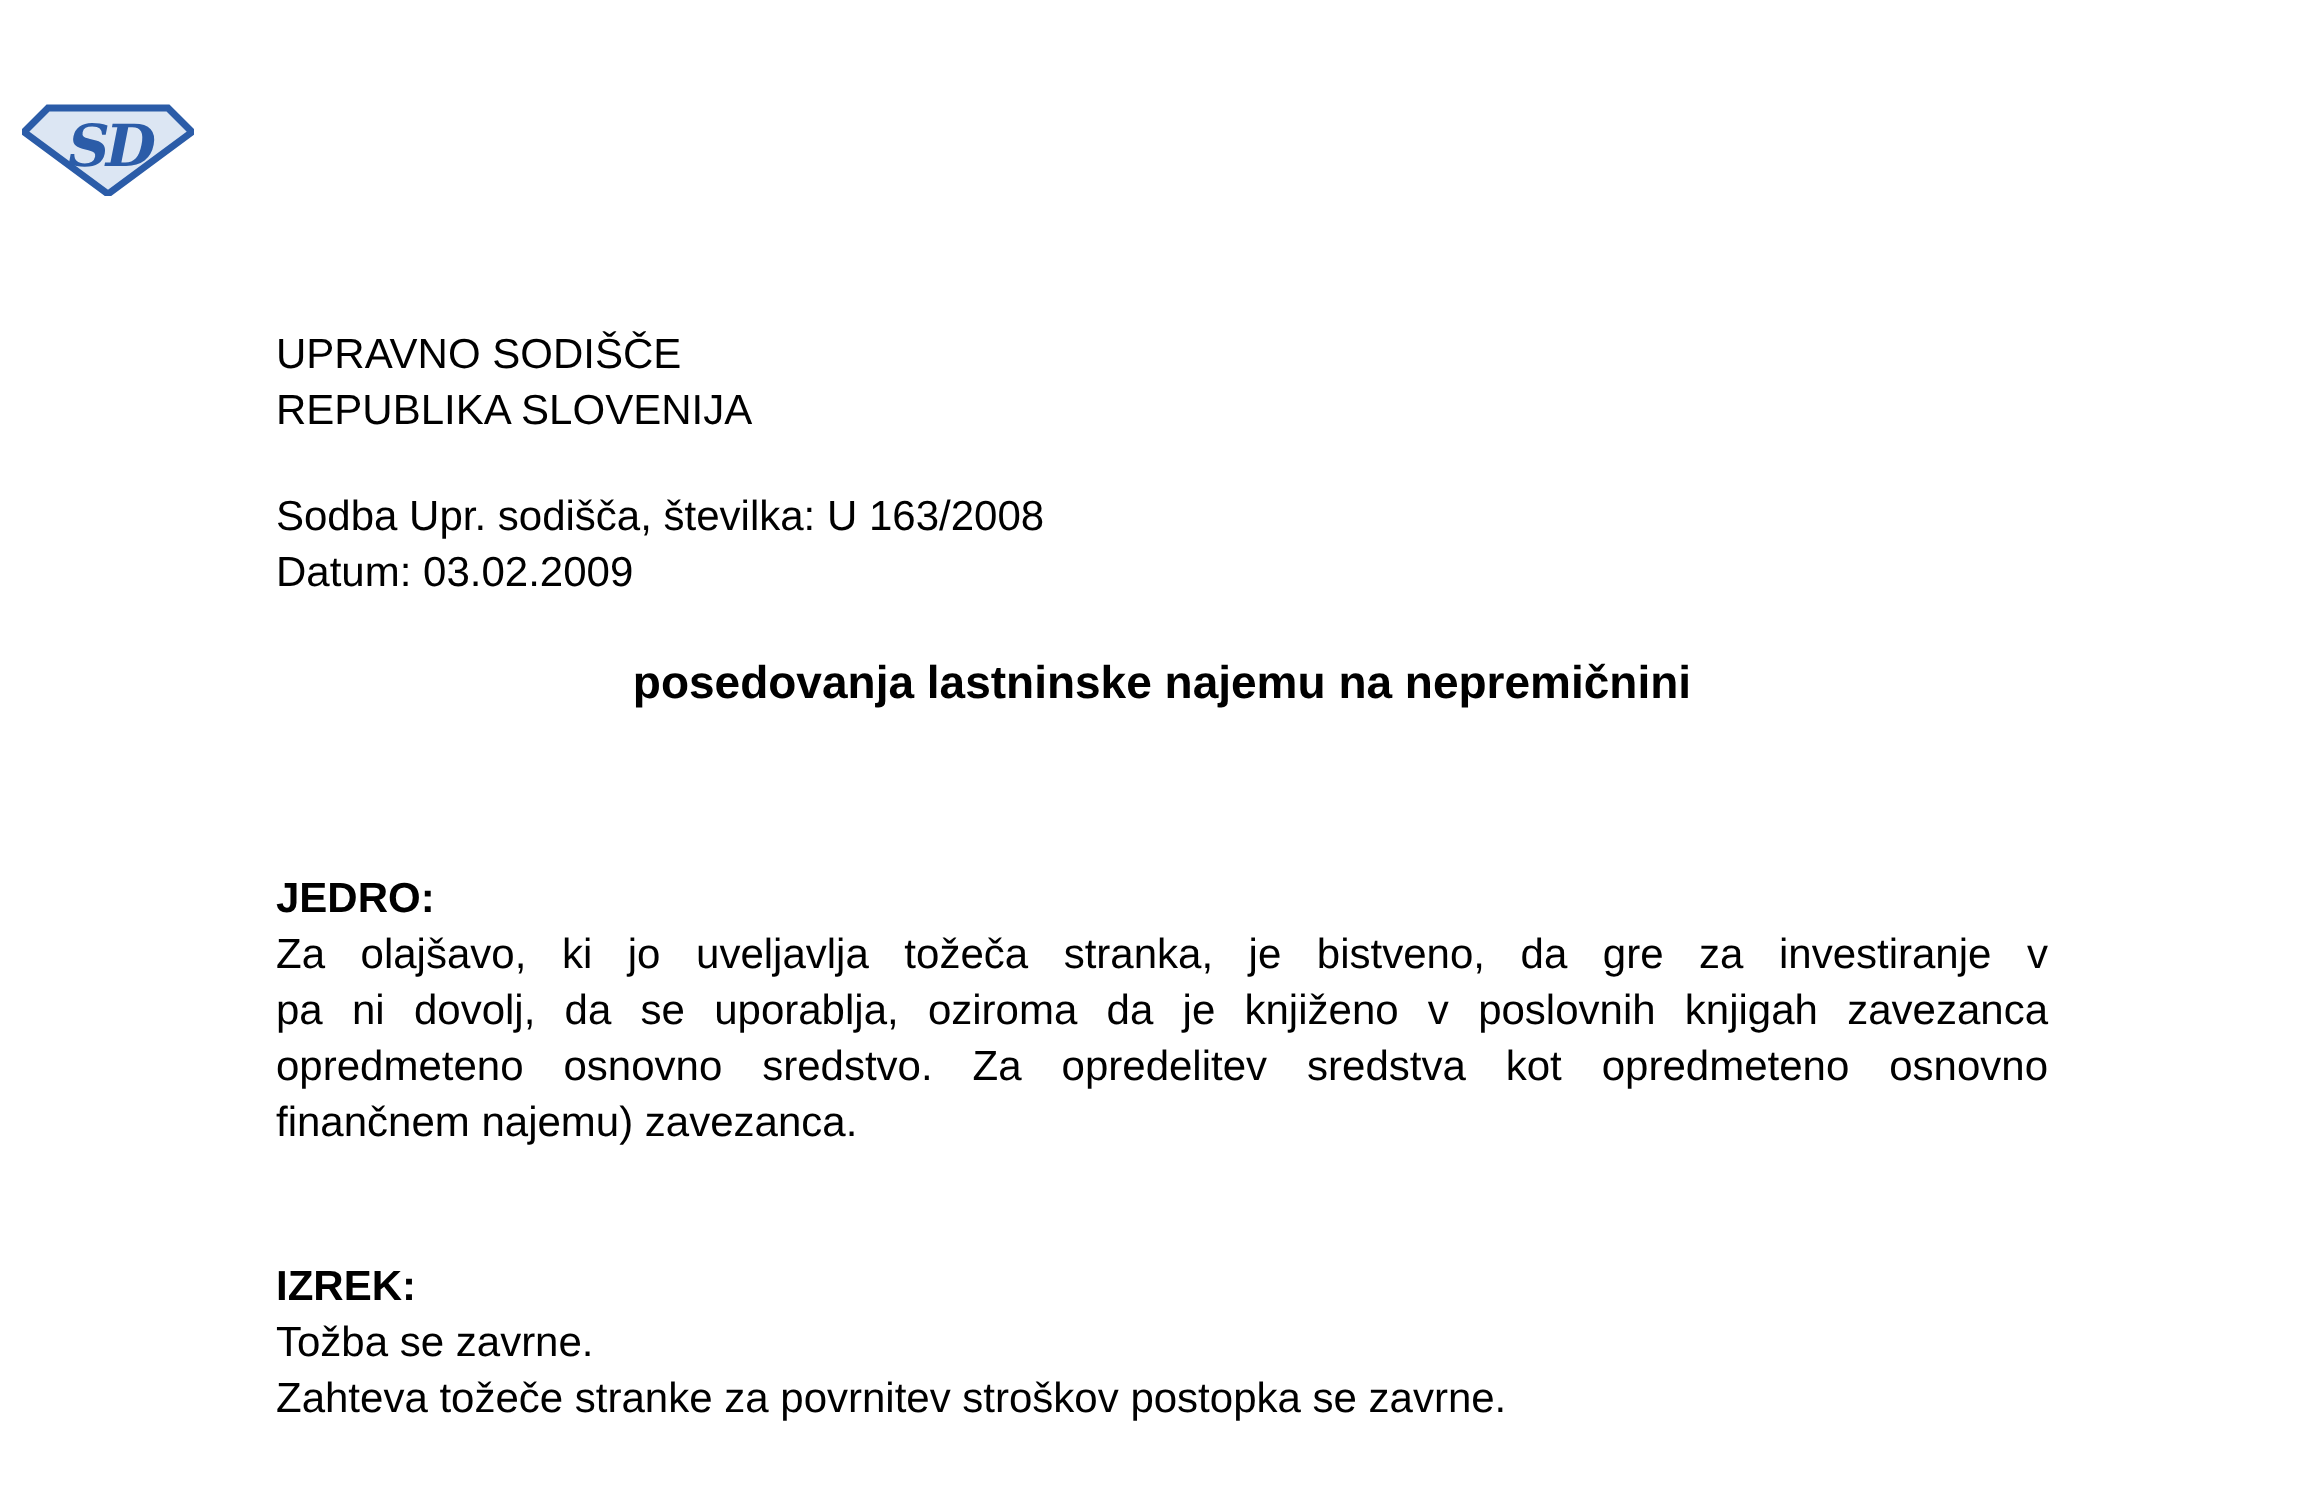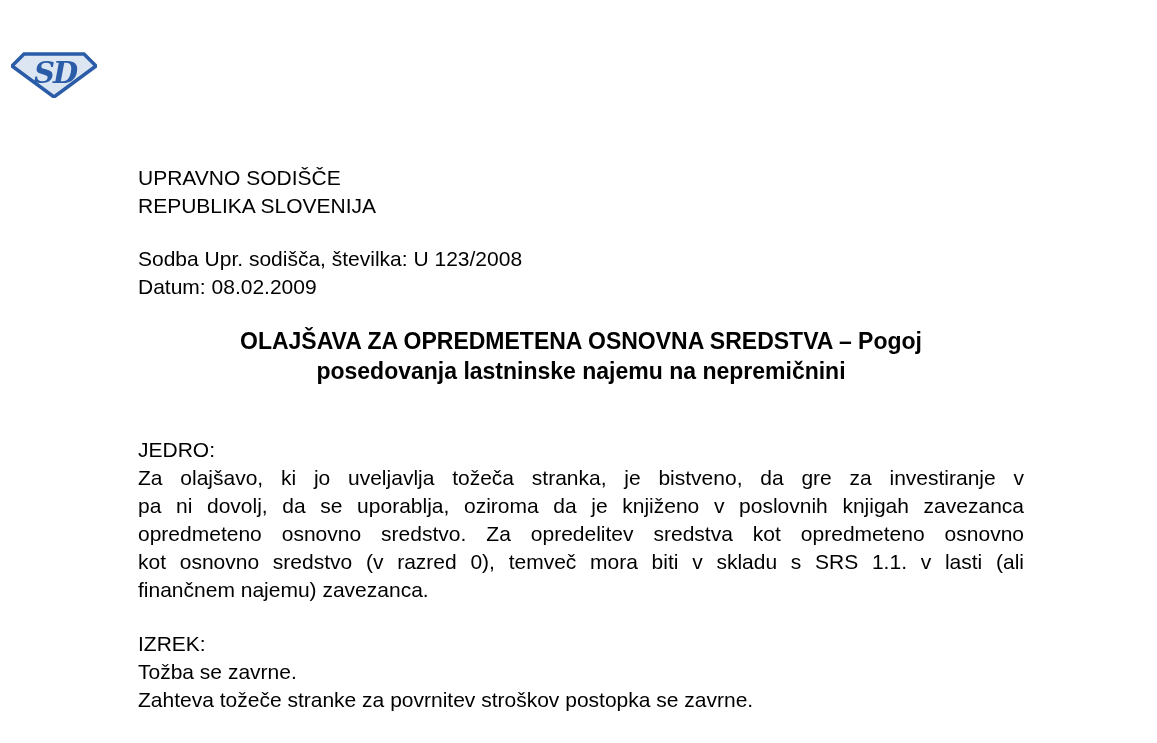--- a/index.html
+++ b/index.html
@@ -22,56 +22,54 @@
   .title-block {
     top: 326px;
     text-align: center;
     font-weight: bold;
     font-size: 23px;
     line-height: 30px;
   }
   .jedro-block { top: 436px; }
   .izrek-block { top: 630px; }
   .next-heading { top: 726px; font-weight: bold; }
-  .sec-heading { font-weight: normal; }
+  .sec-heading { font-weight: bold; }
   .just { text-align: justify; text-align-last: justify; }
 </style>
 </head>
 <body>
 
 <div class="page">
 
   <div class="logo-wrap">
     <svg width="86" height="46" viewBox="0 0 86 46">
       <polygon points="13,2 73,2 85,14 43,45 1,14" fill="#dce6f3" stroke="#2b5ca8" stroke-width="3.5" stroke-linejoin="miter"></polygon>
       <text x="44" y="31" font-family="DejaVu Serif, serif" font-weight="bold" font-style="italic" font-size="29" fill="#2b5ca8" text-anchor="middle" letter-spacing="-2">SD</text>
     </svg>
   </div>
 
   <div class="abs header-block">
     <div>UPRAVNO SODIŠČE</div>
     <div>REPUBLIKA SLOVENIJA</div>
   </div>
 
   <div class="abs case-block">
-    <div>Sodba Upr. sodišča, številka: U 123/2008</div>
-    <div>Datum: 08.02.2009</div>
+    <div>Sodba Upr. sodišča, številka: U 163/2008</div>
+    <div>Datum: 03.02.2009</div>
   </div>
 
   <div class="abs title-block">
-    <div>OLAJŠAVA ZA OPREDMETENA OSNOVNA SREDSTVA – Pogoj</div>
     <div>posedovanja lastninske najemu na nepremičnini</div>
   </div>
 
   <div class="abs jedro-block">
     <div class="sec-heading">JEDRO:</div>
     <div class="just">Za olajšavo, ki jo uveljavlja tožeča stranka, je bistveno, da gre za investiranje v</div>
     <div class="just">pa ni dovolj, da se uporablja, oziroma da je knjiženo v poslovnih knjigah zavezanca</div>
     <div class="just">opredmeteno osnovno sredstvo. Za opredelitev sredstva kot opredmeteno osnovno</div>
-    <div class="just">kot osnovno sredstvo (v razred 0), temveč mora biti v skladu s SRS 1.1. v lasti (ali</div>
     <div>finančnem najemu) zavezanca.</div>
   </div>
 
   <div class="abs izrek-block">
     <div class="sec-heading">IZREK:</div>
     <div>Tožba se zavrne.</div>
     <div>Zahteva tožeče stranke za povrnitev stroškov postopka se zavrne.</div>
   </div>
 
   <div class="abs next-heading">Obrazložitev:</div>

